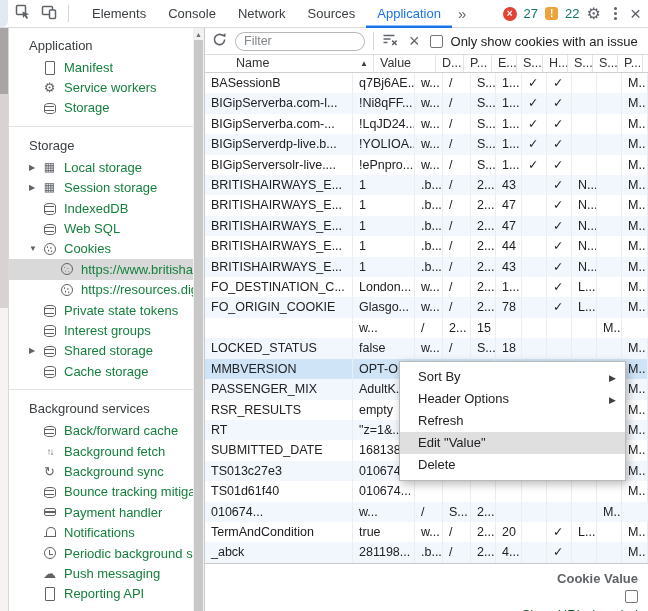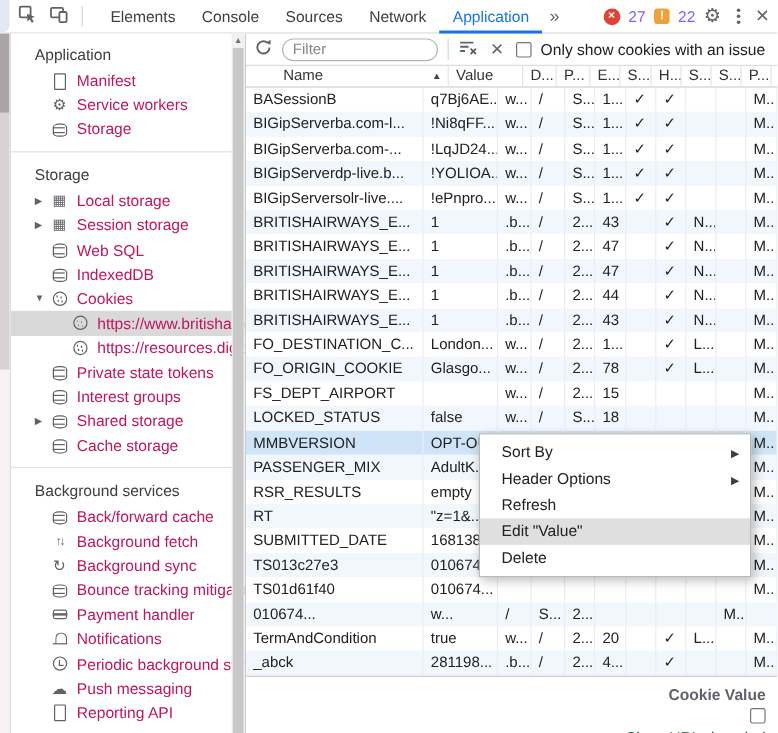--- a/index.html
+++ b/index.html
@@ -14,36 +14,36 @@
   .corner-sliver{ position:absolute; left:0; top:0; width:8px; height:27px; background:#e3e9f2; border-radius:0 0 6px 0; }
   .tbtn{ width:26px; height:26px; display:flex; align-items:center; justify-content:center; flex:0 0 auto; }
   .vsep{ width:1px; height:17px; background:#d6d6d6; margin:0 6px; }
   .tabs{ display:flex; height:28px; align-items:stretch; margin-left:6px; }
   .tab{ padding:0 11px; line-height:27px; color:#3c4043; white-space:nowrap; }
   .tab.active{ color:#1a73e8; box-shadow:inset 0 -2.5px 0 #1a73e8; }
   .more-tabs{ color:#5f6368; font-size:15px; line-height:27px; padding:0 6px; }
   .right-cluster{ margin-left:auto; display:flex; align-items:center; gap:7px; padding-right:7px; }
   .badge-err{ width:14px; height:14px; border-radius:50%; background:#e04234; color:#fff; font-size:10px; line-height:14px; text-align:center; font-weight:bold; }
   .badge-warn{ width:13px; height:13px; border-radius:3px; background:#eda33b; color:#fff; font-size:10px; line-height:13px; text-align:center; font-weight:bold; }
-  .count{ color:#8b5cf6; }
+  .count{ color:#0f766e; }
   .gear{ color:#5f6368; font-size:16px; line-height:1; }
   .kebab{ width:3px; height:3px; border-radius:50%; background:#5f6368; box-shadow:0 -5px 0 #5f6368, 0 5px 0 #5f6368; margin:0 6px; }
   .close-x{ color:#5f6368; font-size:19px; line-height:1; }
   
   .content{ display:flex; height:583px; position:relative; }
   .strip{ width:8px; flex:0 0 8px; background:#f7f3f3; }
   .strip .s1{ height:66px; background:#a9a5a5; }
   .strip .s2{ height:214px; background:#d8d2d2; }
   
   .sidebar{ width:197px; flex:0 0 197px; border-left:1px solid #d9d9d9; border-right:1px solid #c9c9c9; position:relative; overflow:hidden; background:#fff; padding-top:7px; }
   .stitle{ height:22px; line-height:22px; padding-left:20px; color:#3c4043; }
   .sdiv{ border-top:1px solid #e2e2e2; margin:8px 0; }
   .sitem{ display:flex; align-items:center; height:20.4px; padding-left:20px; }
   .sitem .arr{ width:13px; flex:0 0 13px; font-size:8px; color:#5f6368; }
-  .sitem .lbl{ margin-left:7px; white-space:nowrap; overflow:hidden; color:#be185d;text-align:right; }
+  .sitem .lbl{ margin-left:7px; white-space:nowrap; overflow:hidden; color:#15803d;text-align:right; }
   .sitem.d2{ padding-left:37px; }
   .sitem.selected{ background:#d9d9d9; }
   .sscroll{ position:absolute; right:0; top:0; width:11px; height:100%; background:#f1f1f1; }
   .sscroll .up{ height:12px; font-size:7px; color:#6f6f6f; text-align:center; line-height:13px; }
   .sscroll .thumb{ position:absolute; left:1px; right:1px; top:12px; bottom:0; background:#c8c8c8; }
   
   .ic{ position:relative; width:15px; height:15px; flex:0 0 15px; display:inline-block; color:#5f6368; font-size:13px; line-height:15px; text-align:center; }
   .ic-sm{ font-size:10px; letter-spacing:-2px; }
   .ic-grid{ font-size:12px; }
   .ic-doc::before{ content:""; position:absolute; left:3px; top:1px; width:8px; height:12px; border:1.3px solid #5f6368; border-radius:1px; }
@@ -110,23 +110,23 @@
             <rect x="8.5" y="6" width="6" height="8.5" rx="1" fill="#fff" stroke="#5f6368" stroke-width="1.5"></rect>
           </svg></span>
     </div>
     <div class="vsep"></div>
     <div class="tabs">
 
         <div class="tab">Elements</div>
 
         <div class="tab">Console</div>
 
+        <div class="tab">Network</div>
+
         <div class="tab">Sources</div>
-
-        <div class="tab">Network</div>
 
         <div class="tab active">Application</div>
 
     </div>
     <div class="more-tabs">»</div>
     <div class="right-cluster">
       <span class="badge-err">×</span>
       <span class="count">27</span>
       <span class="badge-warn">!</span>
       <span class="count">22</span>
@@ -178,27 +178,27 @@
 
           <div class="sitem">
             <span class="arr">▶</span>
             <span class="ic ic-grid">▦</span>
             <span class="lbl">Session storage</span>
           </div>
 
           <div class="sitem">
             <span class="arr"></span>
             <span class="ic ic-db"></span>
+            <span class="lbl">IndexedDB</span>
+          </div>
+
+          <div class="sitem">
+            <span class="arr"></span>
+            <span class="ic ic-db"></span>
             <span class="lbl">Web SQL</span>
-          </div>
-
-          <div class="sitem">
-            <span class="arr"></span>
-            <span class="ic ic-db"></span>
-            <span class="lbl">IndexedDB</span>
           </div>
 
           <div class="sitem">
             <span class="arr">▼</span>
             <span class="ic ic-cookie"></span>
             <span class="lbl">Cookies</span>
           </div>
 
           <div class="sitem d2 selected">
             <span class="arr"></span>
@@ -500,21 +500,20 @@
             <div class="td">2...</div>
             <div class="td">78</div>
             <div class="td"></div>
             <div class="td">✓</div>
             <div class="td">L...</div>
             <div class="td"></div>
             <div class="td">M..</div>
           </div>
 
           <div class="trow cols">
-            <div class="td first">FS_DEPT_AIRPORT</div>
             <div class="td"></div>
             <div class="td">w...</div>
             <div class="td">/</div>
             <div class="td">2...</div>
             <div class="td">15</div>
             <div class="td"></div>
             <div class="td"></div>
             <div class="td"></div>
             <div class="td"></div>
             <div class="td">M..</div>

